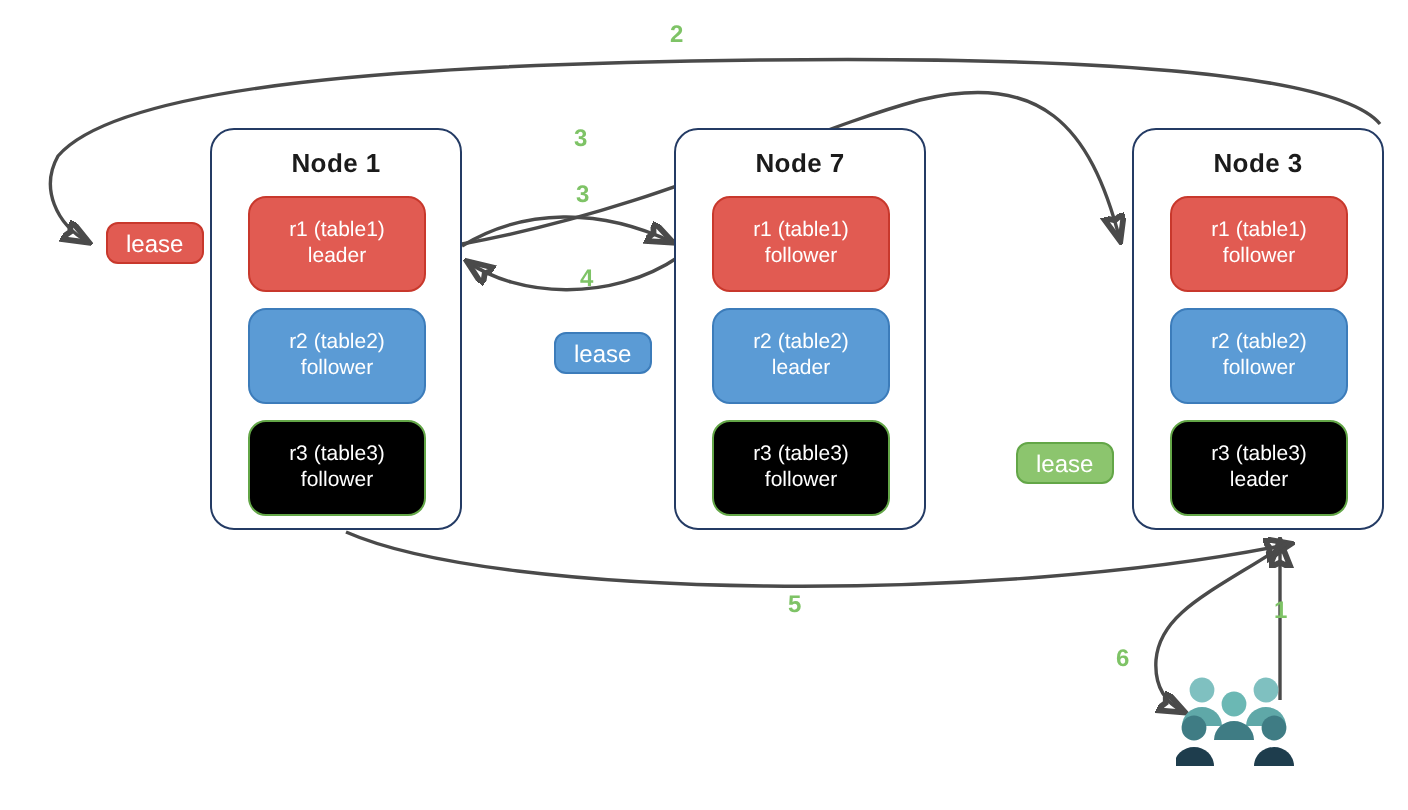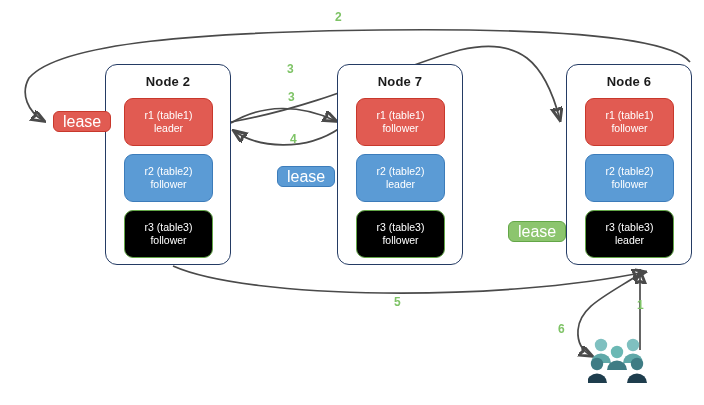--- a/index.html
+++ b/index.html
@@ -16,21 +16,21 @@
            box-sizing:border-box;display:flex;flex-direction:column;
            align-items:center;justify-content:center;
            font-size:10.5px;color:#ffffff;line-height:1.25;text-align:center;}
   .replica .l1,.replica .l2{display:block;}
   .r-red{background:#e15b52;border:1.6px solid #c8382c;}
   .r-blue{background:#5b9bd5;border:1.6px solid #3c7cba;align-items:center;}
   .r-green{background:#000000;border:1.6px solid #63a647;}
 
   .lease{position:absolute;height:21px;border-radius:6px;box-sizing:border-box;
          display:flex;align-items:center;justify-content:center;
-         font-size:16px;color:#ffffff;padding:0 9px;}
+         font-size:12px;color:#ffffff;padding:0 9px;}
 
   .numlbl{position:absolute;font-size:12px;font-weight:bold;color:#7ec366;
           line-height:1;white-space:nowrap;}
 
   svg.edges{position:absolute;left:0;top:0;width:704px;height:405px;
             pointer-events:none;overflow:visible;}
   svg.edges path{fill:none;stroke:#4a4a4a;stroke-width:1.7;}
   svg.users{position:absolute;}
 </style>
 </head>
@@ -54,21 +54,21 @@
     <path d="M340,128 C305,152 258,148 234,131" marker-end="url(#ah)"></path>
 
     <path d="M173,266 C250,300 500,302 645,272" marker-end="url(#ah)"></path>
 
     <path d="M640,350 L640,271" marker-end="url(#ah)"></path>
 
     <path d="M643,272 C606,296 580,306 578,330 C577,345 584,352 592,356" marker-end="url(#ah)"></path>
   </svg>
 
   <div class="node-box" style="left:105px;top:64px;width:126px;height:201px;">
-    <div class="node-title">Node 2</div>
+    <div class="node-title">Node 1</div>
     <div class="replica r-red" style="top:33px;">
       <span class="l1">r1 (table1)</span>
       <span class="l2">leader</span>
     </div>
     <div class="replica r-blue" style="top:89px;">
       <span class="l1">r2 (table2)</span>
       <span class="l2">follower</span>
     </div>
     <div class="replica r-green" style="top:145px;">
       <span class="l1">r3 (table3)</span>
@@ -86,21 +86,21 @@
       <span class="l1">r2 (table2)</span>
       <span class="l2">leader</span>
     </div>
     <div class="replica r-green" style="top:145px;">
       <span class="l1">r3 (table3)</span>
       <span class="l2">follower</span>
     </div>
   </div>
 
   <div class="node-box" style="left:566px;top:64px;width:126px;height:201px;">
-    <div class="node-title">Node 6</div>
+    <div class="node-title">Node 3</div>
     <div class="replica r-red" style="top:33px;">
       <span class="l1">r1 (table1)</span>
       <span class="l2">follower</span>
     </div>
     <div class="replica r-blue" style="top:89px;">
       <span class="l1">r2 (table2)</span>
       <span class="l2">follower</span>
     </div>
     <div class="replica r-green" style="top:145px;">
       <span class="l1">r3 (table3)</span>

